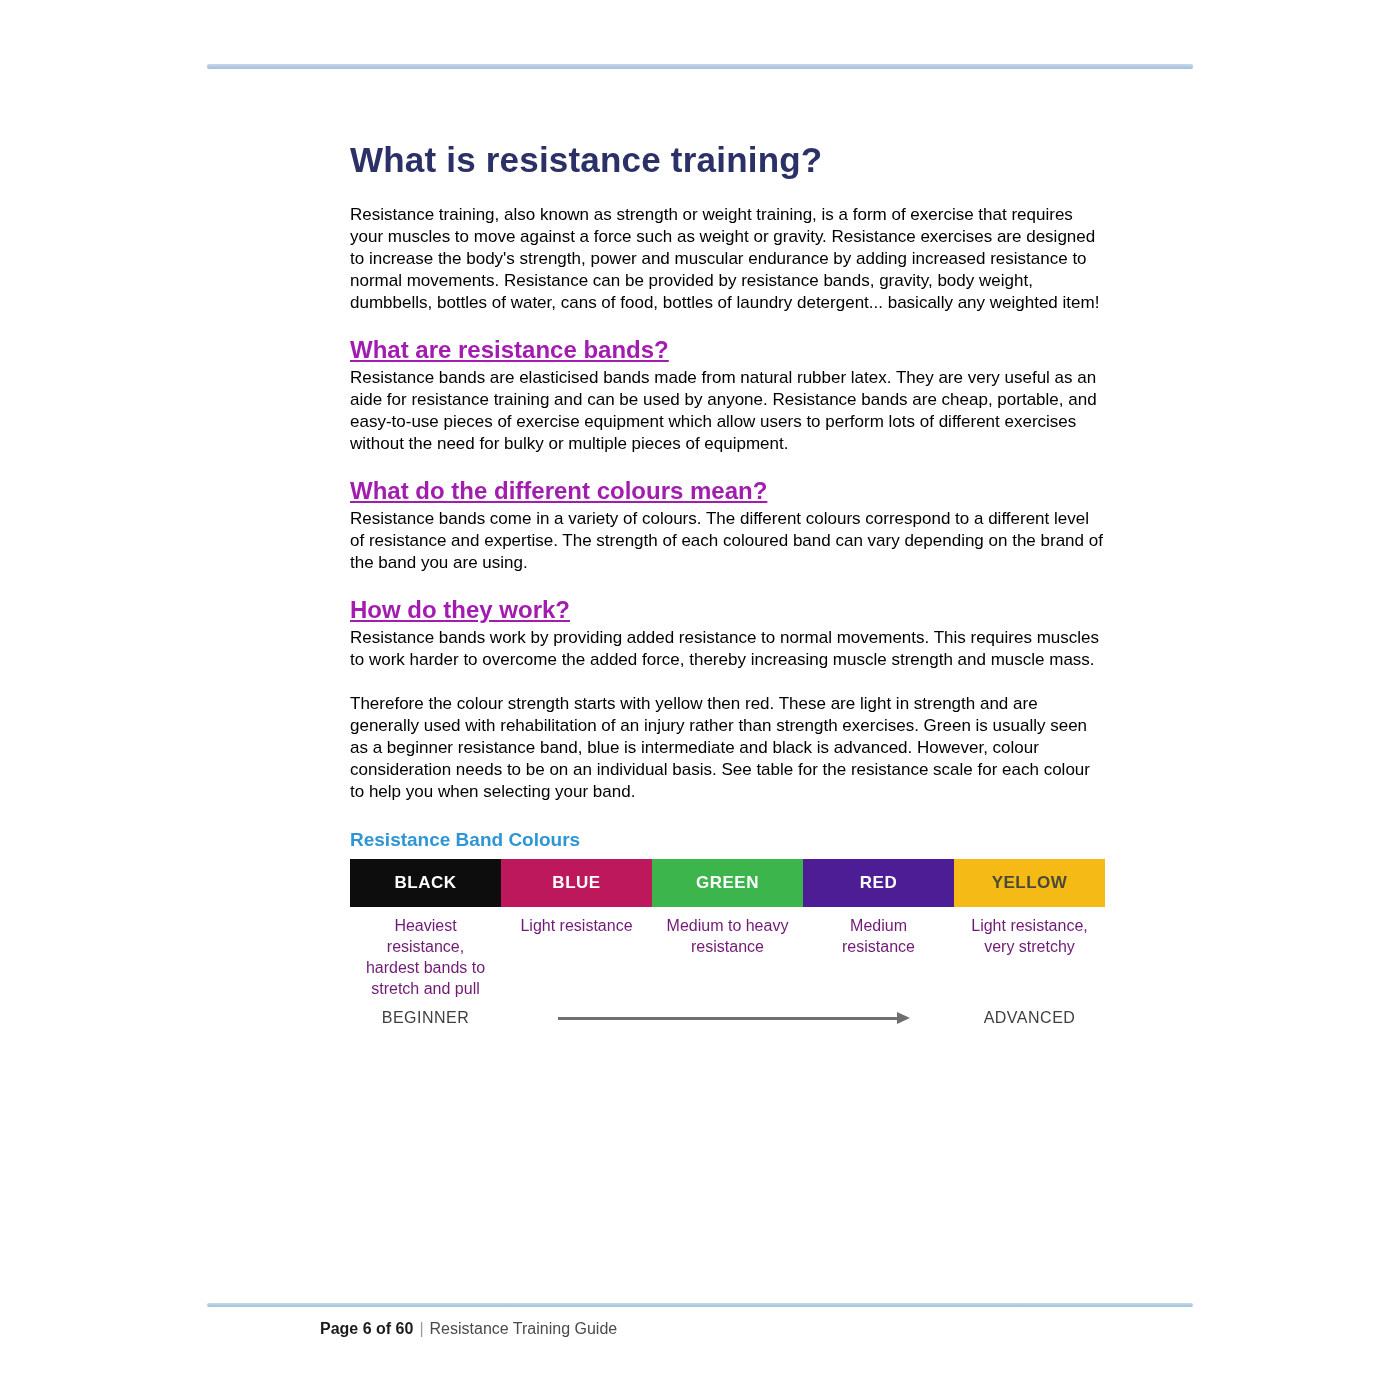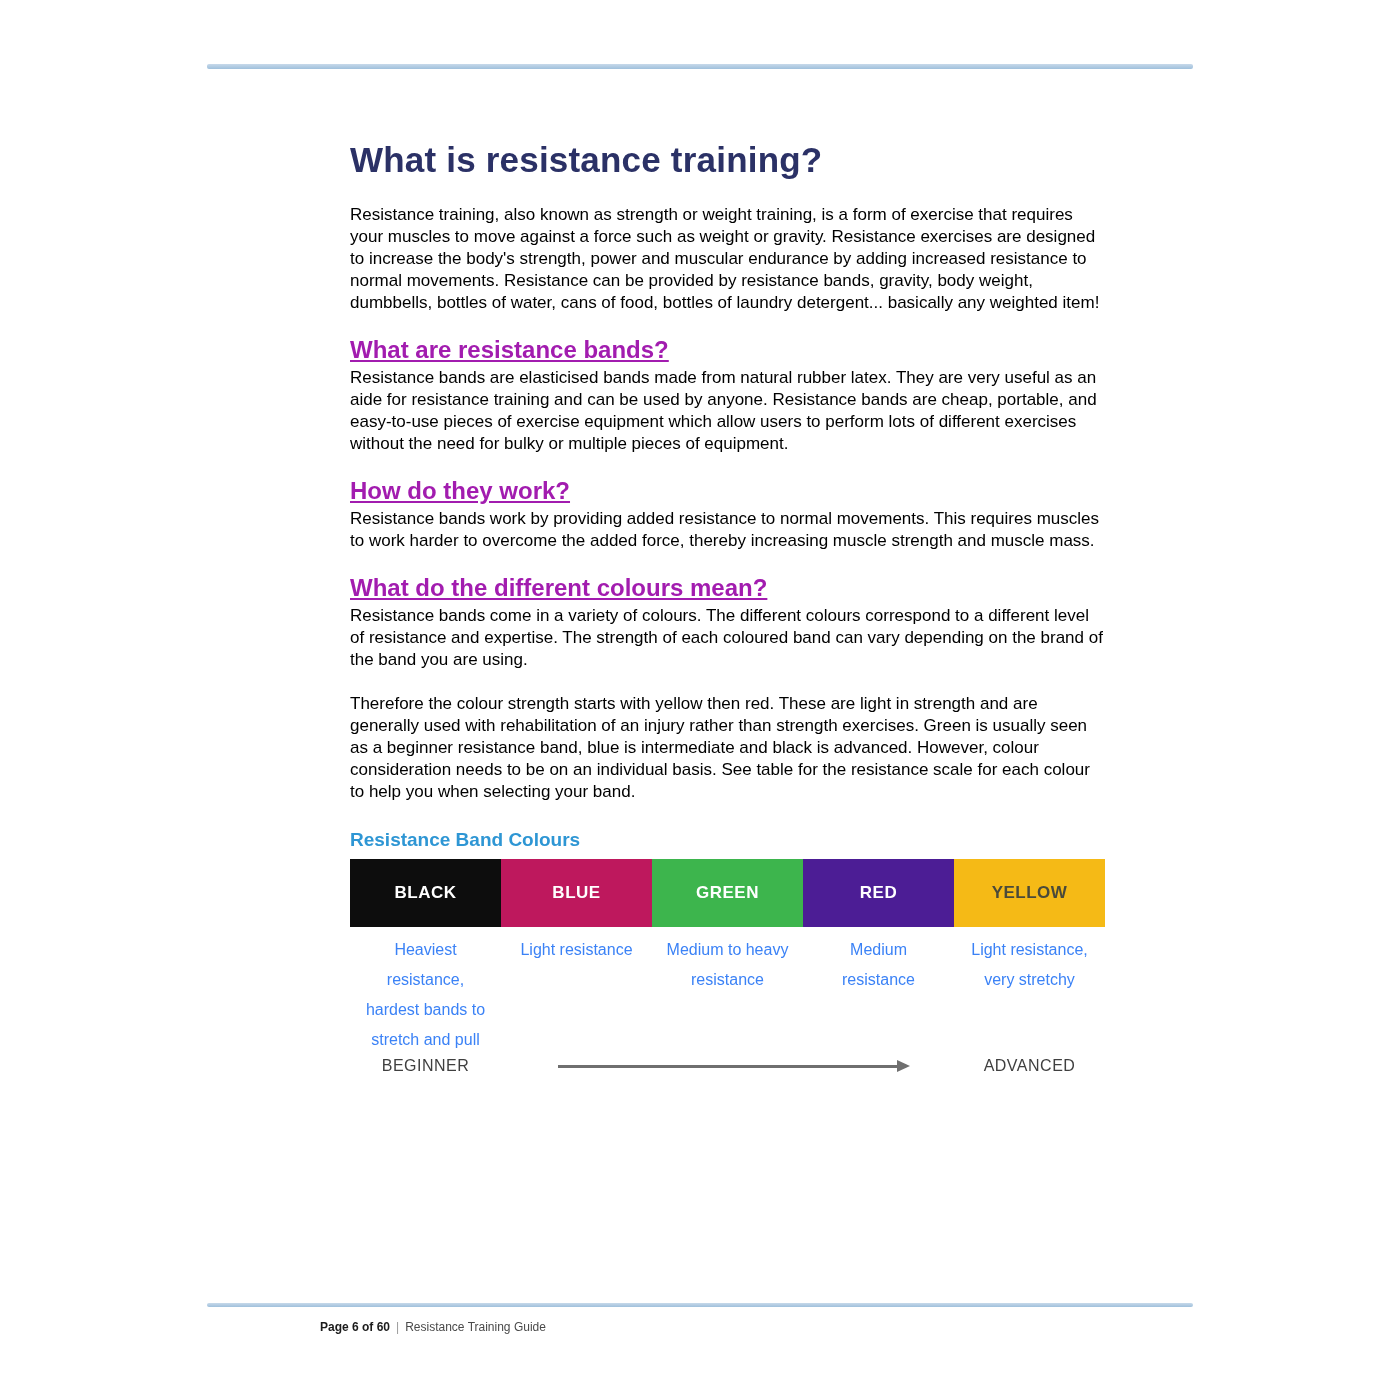--- a/index.html
+++ b/index.html
@@ -59,42 +59,42 @@
     font-size: 19px;
     font-weight: bold;
     color: #2e96d4;
     margin-top: 26px;
     margin-bottom: 8px;
   }
   .band-row {
     display: grid;
     grid-template-columns: repeat(5, 1fr);
     width: 755px;
-    height: 68px;
+    height: 48px;
   }
   .band-cell {
     display: flex;
     align-items: center;
     justify-content: center;
     font-size: 17px;
     font-weight: bold;
     letter-spacing: 0.5px;
   }
   .desc-row {
     display: grid;
     grid-template-columns: repeat(5, 1fr);
     width: 755px;
     min-height: 92px;
     margin-top: 8px;
   }
   .desc-cell {
     text-align: center;
     font-size: 16px;
-    line-height: 30px;
-    color: #3b82f6;
+    line-height: 21px;
+    color: #701a75;
     padding: 0 13px;
   }
   .level-row {
     display: grid;
     grid-template-columns: repeat(5, 1fr);
     width: 755px;
     align-items: center;
     margin-top: 2px;
   }
   .level-label {
@@ -124,21 +124,21 @@
     height: 0;
     border-left: 13px solid #6f6f6f;
     border-top: 6px solid transparent;
     border-bottom: 6px solid transparent;
   }
 
   .footer {
     position: absolute;
     left: 320px;
     top: 1320px;
-    font-size: 12px;
+    font-size: 16px;
     color: #555555;
     display: flex;
     align-items: baseline;
     gap: 6px;
   }
   .footer .page-info { font-weight: bold; color: #1b1b1b; }
   .footer .sep { color: #9a9a9a; }
   .footer .doc-name { color: #4a4a4a; }
 </style>
 </head>
@@ -153,27 +153,27 @@
     <h1 class="doc-title">What is resistance training?</h1>
 
     <p class="body-text">Resistance training, also known as strength or weight training, is a form of exercise that requires your muscles to move against a force such as weight or gravity. Resistance exercises are designed to increase the body's strength, power and muscular endurance by adding increased resistance to normal movements. Resistance can be provided by resistance bands, gravity, body weight, dumbbells, bottles of water, cans of food, bottles of laundry detergent... basically any weighted item!</p>
 
     <div class="section">
       <h2 class="subhead">What are resistance bands?</h2>
       <p class="body-text">Resistance bands are elasticised bands made from natural rubber latex. They are very useful as an aide for resistance training and can be used by anyone. Resistance bands are cheap, portable, and easy-to-use pieces of exercise equipment which allow users to perform lots of different exercises without the need for bulky or multiple pieces of equipment.</p>
     </div>
 
     <div class="section">
+      <h2 class="subhead">What do the different colours mean?</h2>
+      <p class="body-text">Resistance bands come in a variety of colours. The different colours correspond to a different level of resistance and expertise. The strength of each coloured band can vary depending on the brand of the band you are using.</p>
+    </div>
+
+    <div class="section">
       <h2 class="subhead">How do they work?</h2>
       <p class="body-text">Resistance bands work by providing added resistance to normal movements. This requires muscles to work harder to overcome the added force, thereby increasing muscle strength and muscle mass.</p>
-    </div>
-
-    <div class="section">
-      <h2 class="subhead">What do the different colours mean?</h2>
-      <p class="body-text">Resistance bands come in a variety of colours. The different colours correspond to a different level of resistance and expertise. The strength of each coloured band can vary depending on the brand of the band you are using.</p>
     </div>
 
     <p class="body-text">Therefore the colour strength starts with yellow then red. These are light in strength and are generally used with rehabilitation of an injury rather than strength exercises. Green is usually seen as a beginner resistance band, blue is intermediate and black is advanced. However, colour consideration needs to be on an individual basis. See table for the resistance scale for each colour to help you when selecting your band.</p>
 
     <h2 class="band-heading">Resistance Band Colours</h2>
 
     <div class="band-row">
       <div class="band-cell" style="background: rgb(13, 13, 13); color: rgb(255, 255, 255);">BLACK</div>
       <div class="band-cell" style="background: #be185d; color: rgb(255, 255, 255);">BLUE</div>
       <div class="band-cell" style="background: rgb(61, 181, 77); color: rgb(255, 255, 255);">GREEN</div>

